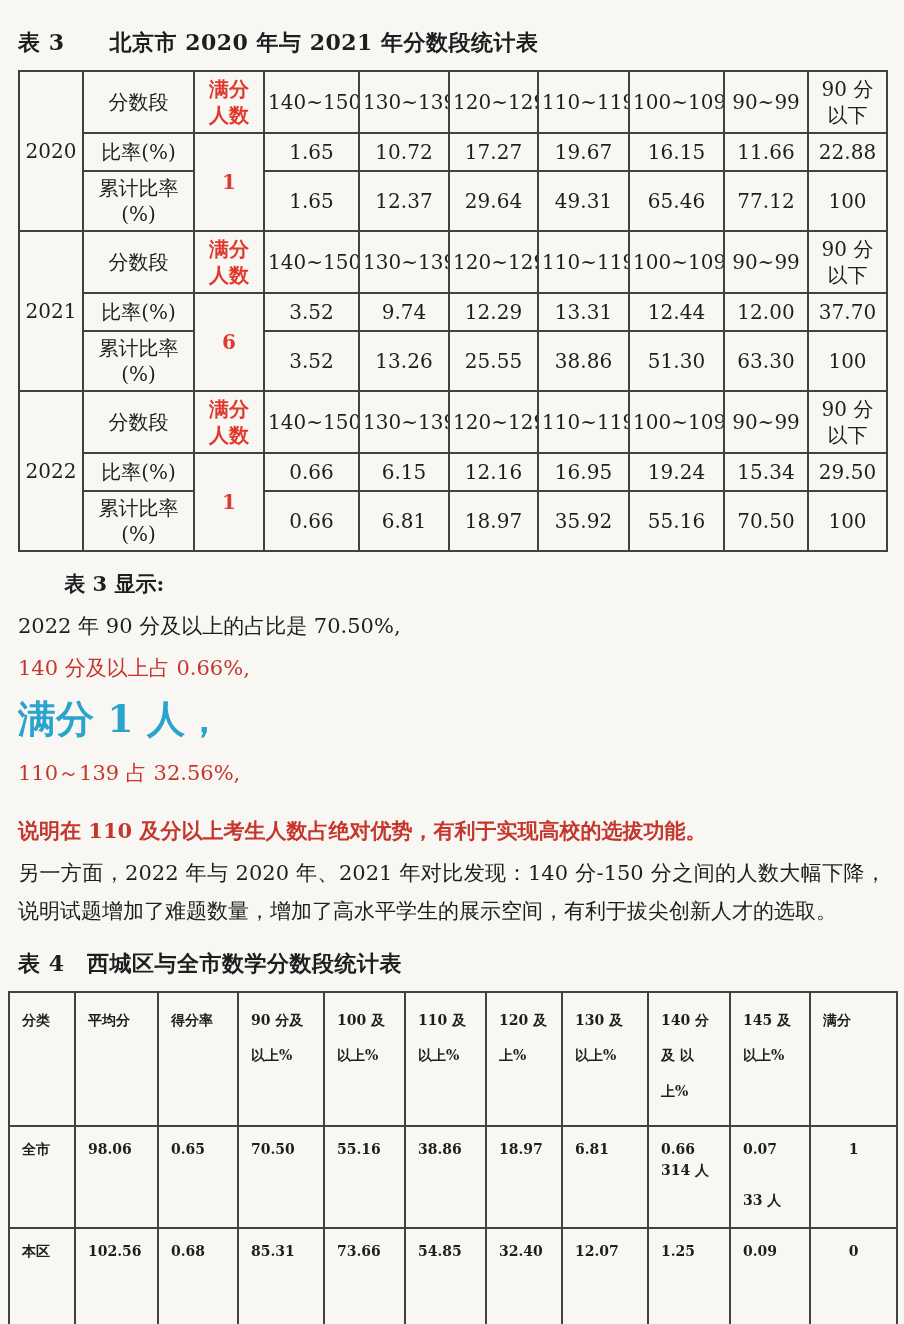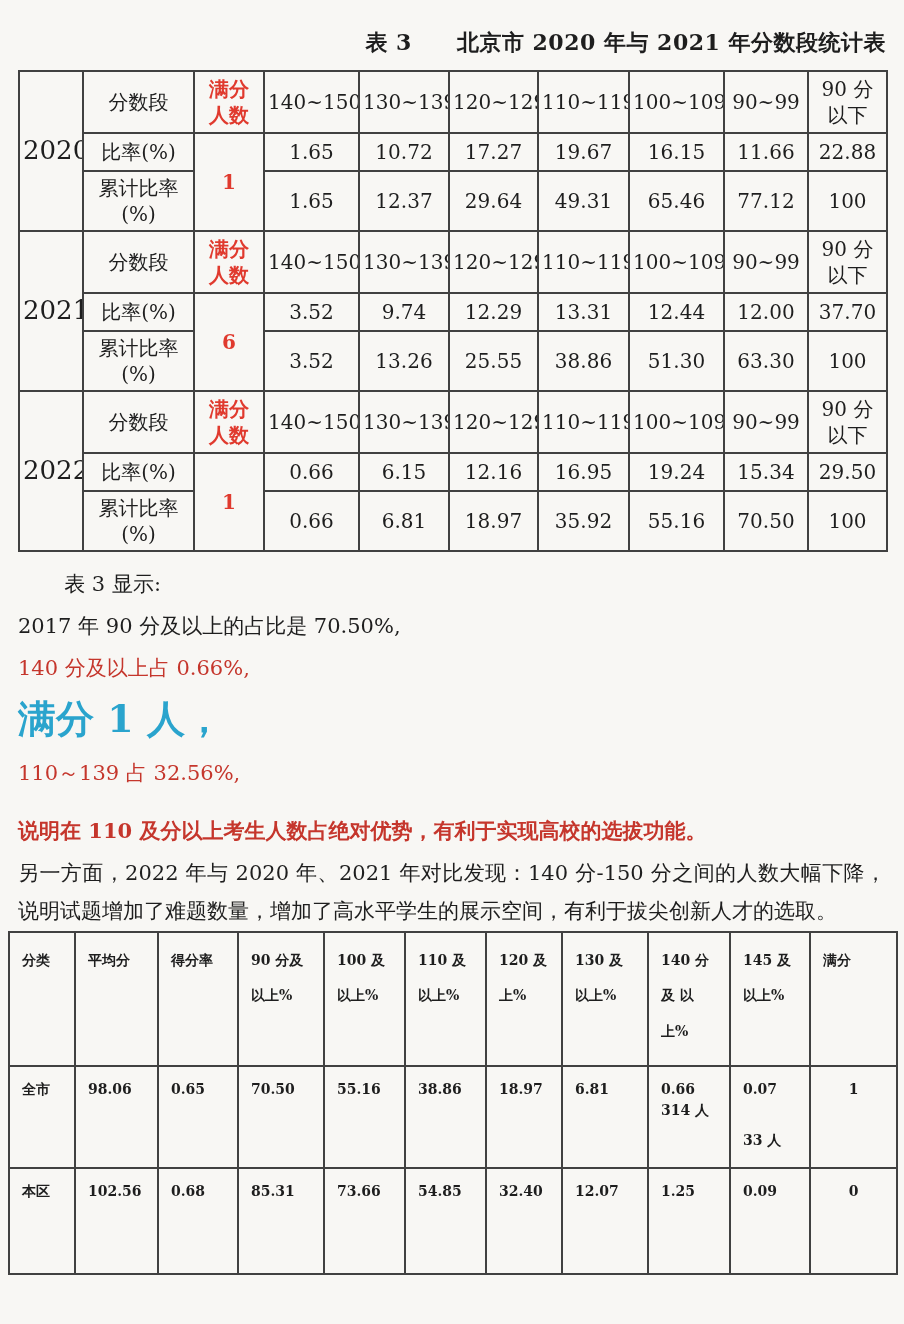--- a/index.html
+++ b/index.html
@@ -3,34 +3,34 @@
 <meta charset="utf-8">
 <style>
   html,body { margin:0; padding:0; background:#e9e8e6; }
   .page {
     width:904px; height:1324px; margin:0 auto; box-sizing:border-box;
     background:var(--page_bg,#f8f7f4);
     font-family:"DejaVu Serif","Liberation Serif",serif;
     color:#1e1e1e; padding:24px 18px 0 18px; overflow:hidden;
   }
   
-  .tbl-title { font-size:22px; font-weight:bold; text-align:right; margin:4px 0 12px 0; letter-spacing:0.5px; }
+  .tbl-title { font-size:22px; font-weight:bold; text-align:left; margin:4px 0 12px 0; letter-spacing:0.5px; }
   
   table.t3 { border-collapse:collapse; table-layout:fixed; width:868px; }
   .t3 td { border:2px solid #414141; text-align:center; vertical-align:middle;
            font-size:20px; padding:1px 3px; line-height:1.3; overflow:hidden; }
   .t3 tr.rh td { height:58px; }
   .t3 tr.rr td { height:34px; }
   .t3 tr.rc td { height:56px; }
   .t3 .red  { color:var(--table_red,#e03a2e); font-weight:bold;border-radius:30px; }
-  .t3 .year { font-size:26px; }
+  .t3 .year { font-size:20px; }
   
   .sec { font-size:21px; }
   .sec p { margin:0; }
-  .a-head  { text-indent:2.2em; font-weight:normal; margin-top:18px !important; }
+  .a-head  { text-indent:2.2em; font-weight:bold; margin-top:18px !important; }
   .a-line  { margin-top:14px !important; }
   .a-red   { color:var(--accent_red,#c5362c); }
   .a-blue  { color:var(--highlight_blue,#2aa4cd); font-size:38px; font-weight:bold; margin-top:12px !important; }
   .a-red-bold { color:var(--accent_red,#c5362c); font-weight:bold; margin-top:30px !important; }
   .a-par   { margin-top:10px !important; line-height:1.8; text-align:justify; }
   
   .t4-title { margin-top:18px; }
   table.t4 { border-collapse:collapse; table-layout:fixed; width:888px; margin-left:-10px; font-weight:bold; }
   .t4 td { border:2px solid #414141; font-size:14px; vertical-align:top;
            text-align:left; padding:12px 4px 0 12px; line-height:1.5; overflow:hidden; }
@@ -162,28 +162,29 @@
       <td>35.92</td>
       <td>55.16</td>
       <td>70.50</td>
       <td>100</td>
     </tr>
   </tbody>
     </table>
 
   <div class="sec">
     <p class="a-head">表 3 显示:</p>
-    <p class="a-line">2017 年 90 分及以上的占比是 70.50%,</p>
+    <p class="a-line">2022 年 90 分及以上的占比是 70.50%,</p>
     <p class="a-line a-red">140 分及以上占 0.66%,</p>
     <p class="a-blue">满分 1 人，</p>
     <p class="a-line a-red">110～139 占 32.56%,</p>
     <p class="a-red-bold">说明在 110 及分以上考生人数占绝对优势，有利于实现高校的选拔功能。</p>
     <p class="a-par">另一方面，2022 年与 2020 年、2021 年对比发现：140 分-150 分之间的人数大幅下降，说明试题增加了难题数量，增加了高水平学生的展示空间，有利于拔尖创新人才的选取。</p>
   </div>
 
+  <div class="tbl-title t4-title">表 4　西城区与全市数学分数段统计表</div>
 
   <table class="t4">
     <colgroup>
       <col style="width:66px">
         <col style="width:83px">
         <col style="width:80px">
       <col style="width:86px">
         <col style="width:81px">
         <col style="width:81px">
       <col style="width:76px">

